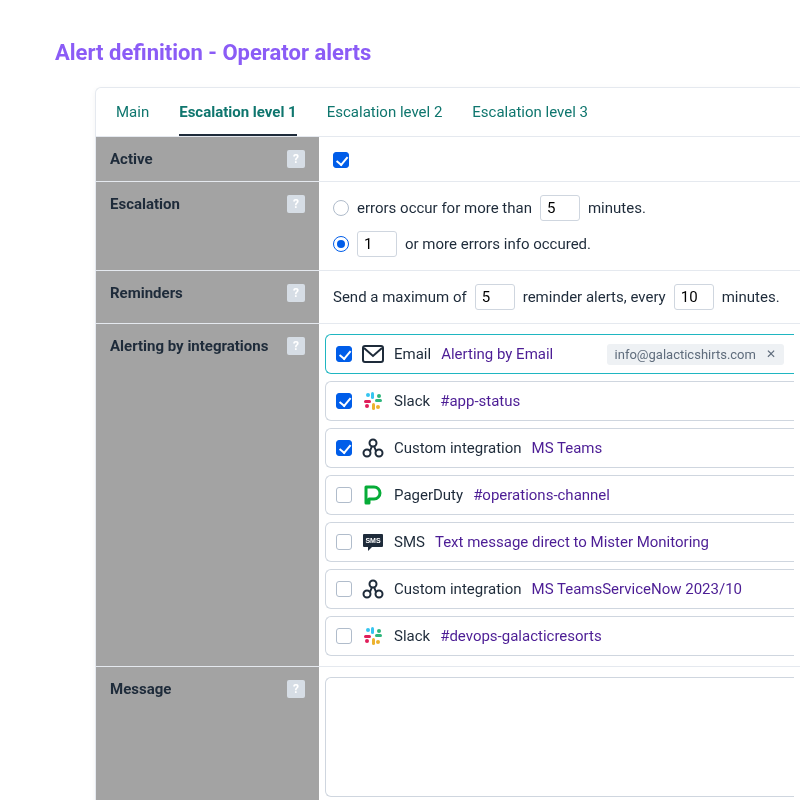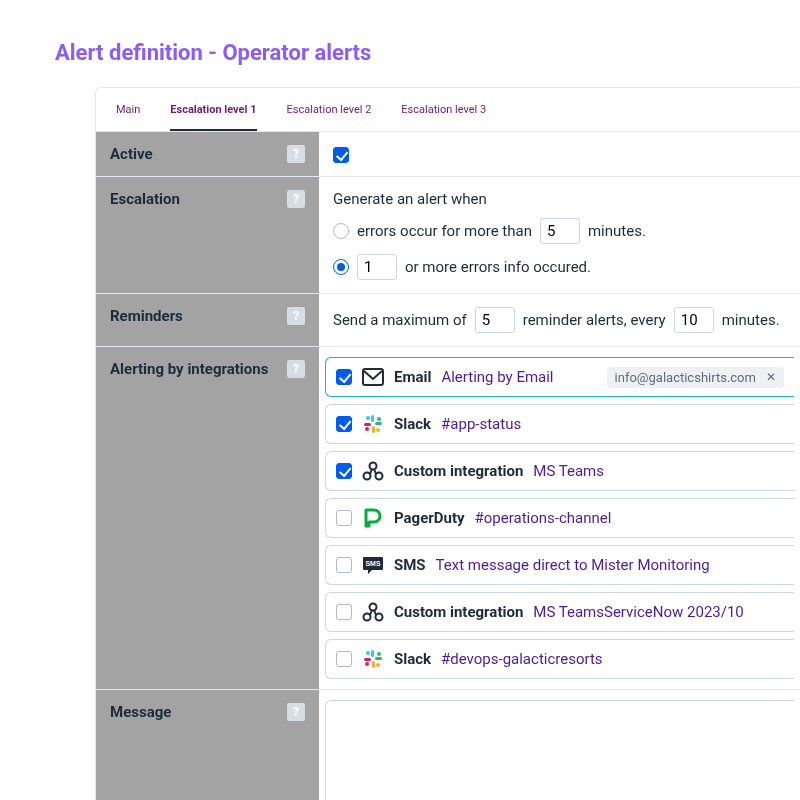--- a/index.html
+++ b/index.html
@@ -34,22 +34,22 @@
     overflow: hidden;
   }
   .tabs {
     display: flex;
     border-bottom: 1px solid #e5e9ef;
     padding: 0 20px;
     gap: 30px;
   }
   .tab {
     padding: 15px 0 13px 0;
-    font-size: 11px;
-    color: #701a75;
+    font-size: 15px;
+    color: #0f766e;
     border-bottom: 2px solid transparent;
     cursor: pointer;
     white-space: nowrap;
   }
   .tab.active {
     font-weight: 700;
     border-bottom-color: #1e2b3a;
   }
   .form-row {
     display: flex;
@@ -159,21 +159,21 @@
     border-right: none;
     border-radius: 6px 0 0 6px;
     padding: 8px 10px;
     display: flex;
     align-items: center;
     gap: 10px;
   }
   .int-item.selected {
     border-color: #1fb6c1;
   }
-  .int-name { font-weight: 700; text-align: right; }
+  .int-name { font-weight: 400; text-align: right; }
   .int-hint { color: #4c1d95; font-weight: 400; }
   .chip {
     margin-left: auto;
     background: #eef1f4;
     border-radius: 3px;
     padding: 3px 8px;
     font-size: 13px;
     color: #5f6c7c;
     display: flex;
     align-items: center;
@@ -229,21 +229,20 @@
         <span id="active-check" class="check checked"></span>
       </div>
     </div>
 
     <div class="form-row">
       <div class="label-col">
         <span>Escalation</span>
         <span class="help">?</span>
       </div>
       <div class="field-col">
-        <div style="margin-bottom:10px">Generate an alert when</div>
         <div class="esc-line">
           <span id="radio1" class="radio"></span>
           <span>errors occur for more than</span>
           <input class="textinp" value="5" style="">
           <span>minutes.</span>
         </div>
         <div class="esc-line">
           <span id="radio2" class="radio selected"></span>
           <input class="textinp" value="1" style="">
           <span>or more errors info occured.</span>

